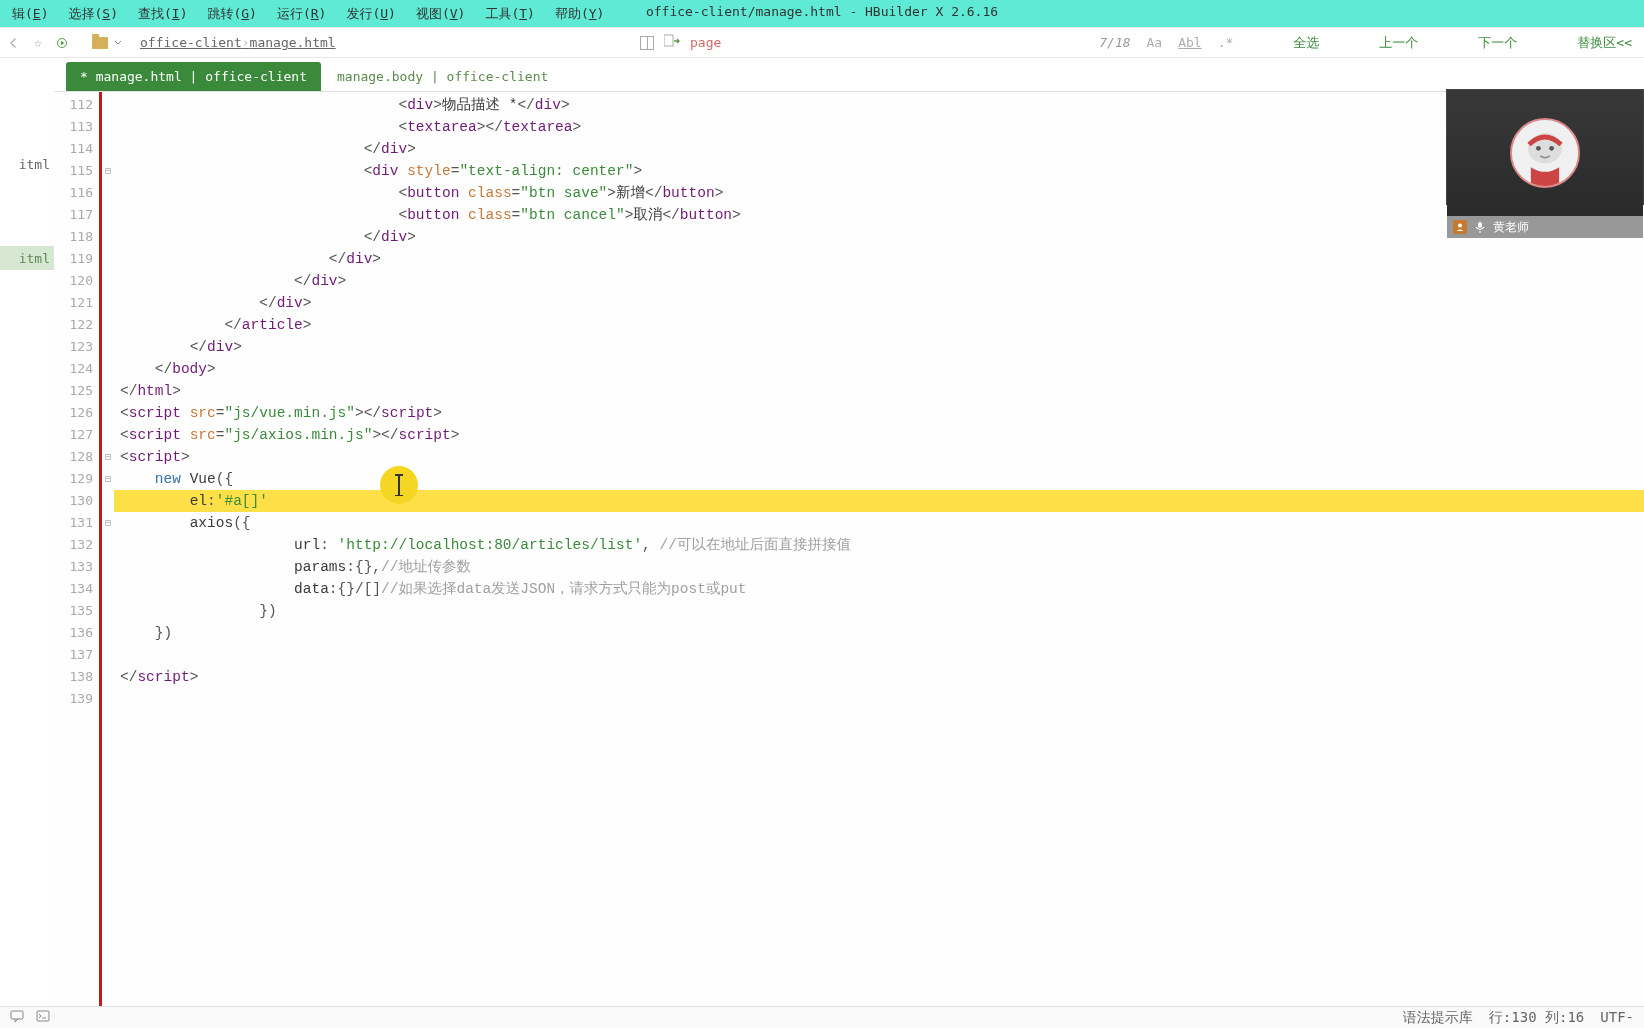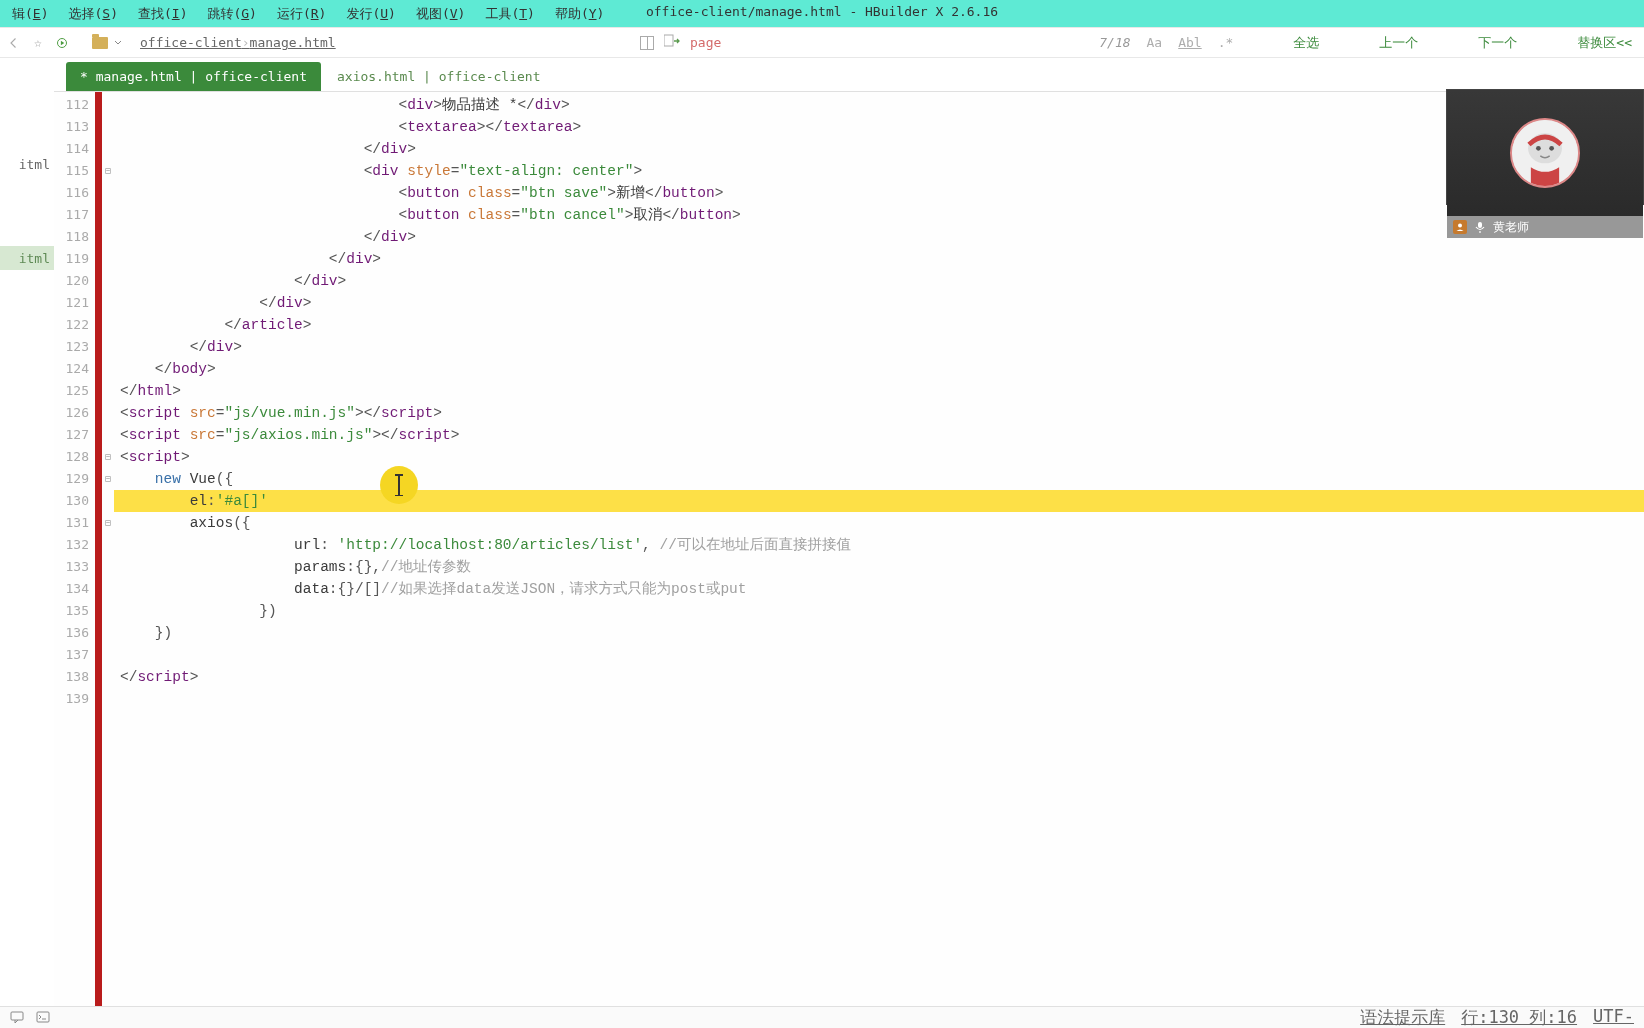--- a/index.html
+++ b/index.html
@@ -137,21 +137,21 @@
     .code-area {
       flex: 1;
       display: flex;
       overflow: hidden;
       background: #fefefe;
       position: relative;
     }
     .gutter {
       width: 48px;
       background: #fefefe;
-      border-right: 7px solid #b91c1c;
+      border-right: 3px solid #b91c1c;
       padding-top: 2px;
     }
     .gutter .ln {
       height: 22px;
       line-height: 22px;
       text-align: right;
       padding-right: 6px;
       color: #aaa;
       font-family: Consolas, monospace;
       font-size: 13px;
@@ -275,22 +275,21 @@
     .statusbar {
       position: absolute;
       left: 0; right: 0; bottom: 0;
       height: 22px;
       background: #fafafa;
       border-top: 1px solid #e0e0e0;
       display: flex;
       align-items: center;
       padding: 0 10px;
       color: #666;
-      font-size: 17px;
-      text-decoration: underline;
+      font-size: 14px;
     }
     .statusbar .left-icons { display:flex; gap:12px; }
     .statusbar .sb-icon svg { width:14px; height:14px; stroke:#888; fill:none; }
     .statusbar .right { margin-left:auto; display:flex; gap:16px; }
   </style>
 </head>
 <body>
 
 <div class="menubar">
   <div id="menuitems" style="display: flex;">
@@ -360,21 +359,21 @@
   <div class="item" style="top:94px">itml</div>
   <div class="sel">itml</div>
 </div>
 
 <div class="editor-area">
   <div class="tabsbar">
     <div class="tab active">
       <span>* manage.html | office-client</span>
     </div>
     <div class="tab">
-      <span>axios.html | office-client</span>
+      <span>manage.body | office-client</span>
     </div>
   </div>
   <div class="code-area">
     <div class="gutter" id="gutter">
         <div class="ln">112</div>
         <div class="ln">113</div>
         <div class="ln">114</div>
         <div class="ln">115</div>
         <div class="ln">116</div>
         <div class="ln">117</div>

